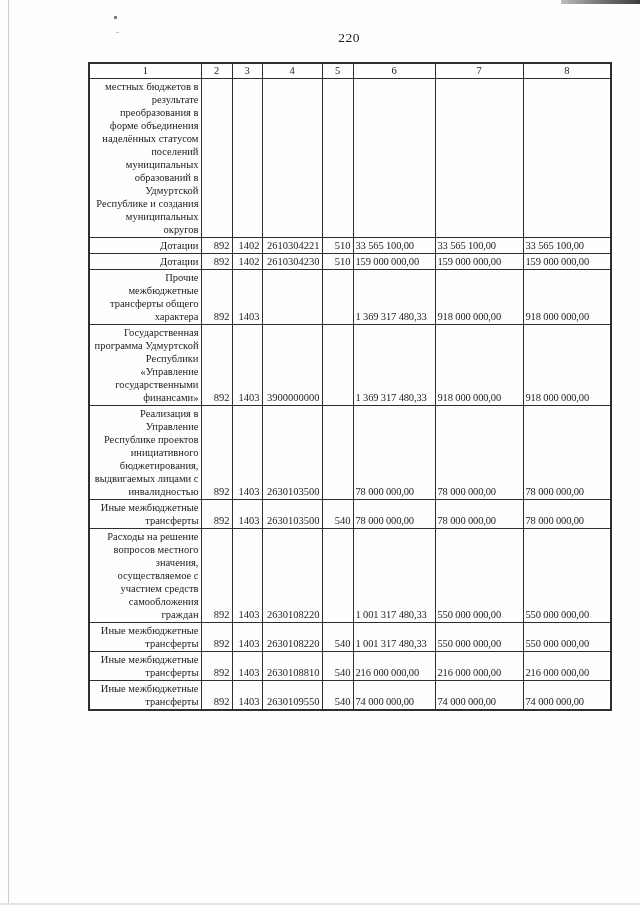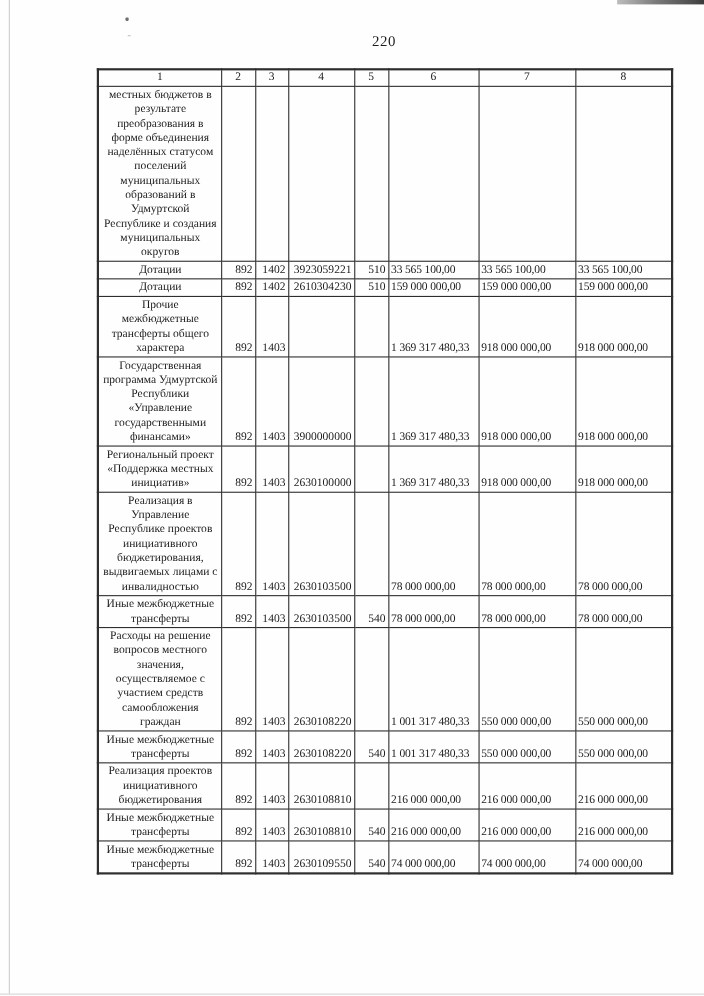--- a/index.html
+++ b/index.html
@@ -48,21 +48,21 @@
   }
   .budget th{
     font-weight:400;text-align:center;
     padding:1px 0;line-height:12px;
   }
   .budget td{
     vertical-align:bottom;
     line-height:13px;
     padding:1px 2px 1px 2px;
   }
-  .budget td.txt{text-align:center;padding-left:3px;padding-right:2px;}
+  .budget td.txt{text-align:right;padding-left:3px;padding-right:2px;}
   .budget td.ctr{text-align:right;white-space:nowrap;}
   .budget td.num{
     white-space:nowrap;
     padding-right:3px;letter-spacing:-0.15px;
   }
 </style>
 </head>
 <body>
 
 <div class="scan">
@@ -105,21 +105,21 @@
           <td class="ctr"></td>
           <td class="ctr"></td>
           <td class="num"></td>
           <td class="num"></td>
           <td class="num"></td>
         </tr>
         <tr>
           <td class="txt">Дотации</td>
           <td class="ctr">892</td>
           <td class="ctr">1402</td>
-          <td class="ctr">3923059221</td>
+          <td class="ctr">2610304221</td>
           <td class="ctr">510</td>
           <td class="num">33&nbsp;565&nbsp;100,00</td>
           <td class="num">33&nbsp;565&nbsp;100,00</td>
           <td class="num">33&nbsp;565&nbsp;100,00</td>
         </tr>
         <tr>
           <td class="txt">Дотации</td>
           <td class="ctr">892</td>
           <td class="ctr">1402</td>
           <td class="ctr">2610304230</td>
@@ -142,30 +142,20 @@
           <td class="txt">Государственная программа Удмуртской Республики «Управление государственными финансами»</td>
           <td class="ctr">892</td>
           <td class="ctr">1403</td>
           <td class="ctr">3900000000</td>
           <td class="ctr"></td>
           <td class="num">1&nbsp;369&nbsp;317&nbsp;480,33</td>
           <td class="num">918&nbsp;000&nbsp;000,00</td>
           <td class="num">918&nbsp;000&nbsp;000,00</td>
         </tr>
         <tr>
-          <td class="txt">Региональный проект «Поддержка местных инициатив»</td>
-          <td class="ctr">892</td>
-          <td class="ctr">1403</td>
-          <td class="ctr">2630100000</td>
-          <td class="ctr"></td>
-          <td class="num">1&nbsp;369&nbsp;317&nbsp;480,33</td>
-          <td class="num">918&nbsp;000&nbsp;000,00</td>
-          <td class="num">918&nbsp;000&nbsp;000,00</td>
-        </tr>
-        <tr>
           <td class="txt">Реализация в Управление Республике проектов инициативного бюджетирования, выдвигаемых лицами с инвалидностью</td>
           <td class="ctr">892</td>
           <td class="ctr">1403</td>
           <td class="ctr">2630103500</td>
           <td class="ctr"></td>
           <td class="num">78&nbsp;000&nbsp;000,00</td>
           <td class="num">78&nbsp;000&nbsp;000,00</td>
           <td class="num">78&nbsp;000&nbsp;000,00</td>
         </tr>
         <tr>
@@ -192,43 +182,33 @@
           <td class="txt">Иные межбюджетные трансферты</td>
           <td class="ctr">892</td>
           <td class="ctr">1403</td>
           <td class="ctr">2630108220</td>
           <td class="ctr">540</td>
           <td class="num">1&nbsp;001&nbsp;317&nbsp;480,33</td>
           <td class="num">550&nbsp;000&nbsp;000,00</td>
           <td class="num">550&nbsp;000&nbsp;000,00</td>
         </tr>
         <tr>
-          <td class="txt">Реализация проектов инициативного бюджетирования</td>
+          <td class="txt">Иные межбюджетные трансферты</td>
           <td class="ctr">892</td>
           <td class="ctr">1403</td>
           <td class="ctr">2630108810</td>
-          <td class="ctr"></td>
+          <td class="ctr">540</td>
           <td class="num">216&nbsp;000&nbsp;000,00</td>
           <td class="num">216&nbsp;000&nbsp;000,00</td>
           <td class="num">216&nbsp;000&nbsp;000,00</td>
         </tr>
         <tr>
           <td class="txt">Иные межбюджетные трансферты</td>
           <td class="ctr">892</td>
           <td class="ctr">1403</td>
-          <td class="ctr">2630108810</td>
-          <td class="ctr">540</td>
-          <td class="num">216&nbsp;000&nbsp;000,00</td>
-          <td class="num">216&nbsp;000&nbsp;000,00</td>
-          <td class="num">216&nbsp;000&nbsp;000,00</td>
-        </tr>
-        <tr>
-          <td class="txt">Иные межбюджетные трансферты</td>
-          <td class="ctr">892</td>
-          <td class="ctr">1403</td>
           <td class="ctr">2630109550</td>
           <td class="ctr">540</td>
           <td class="num">74&nbsp;000&nbsp;000,00</td>
           <td class="num">74&nbsp;000&nbsp;000,00</td>
           <td class="num">74&nbsp;000&nbsp;000,00</td>
         </tr>
       </tbody>
   </table>
 </div>
 

